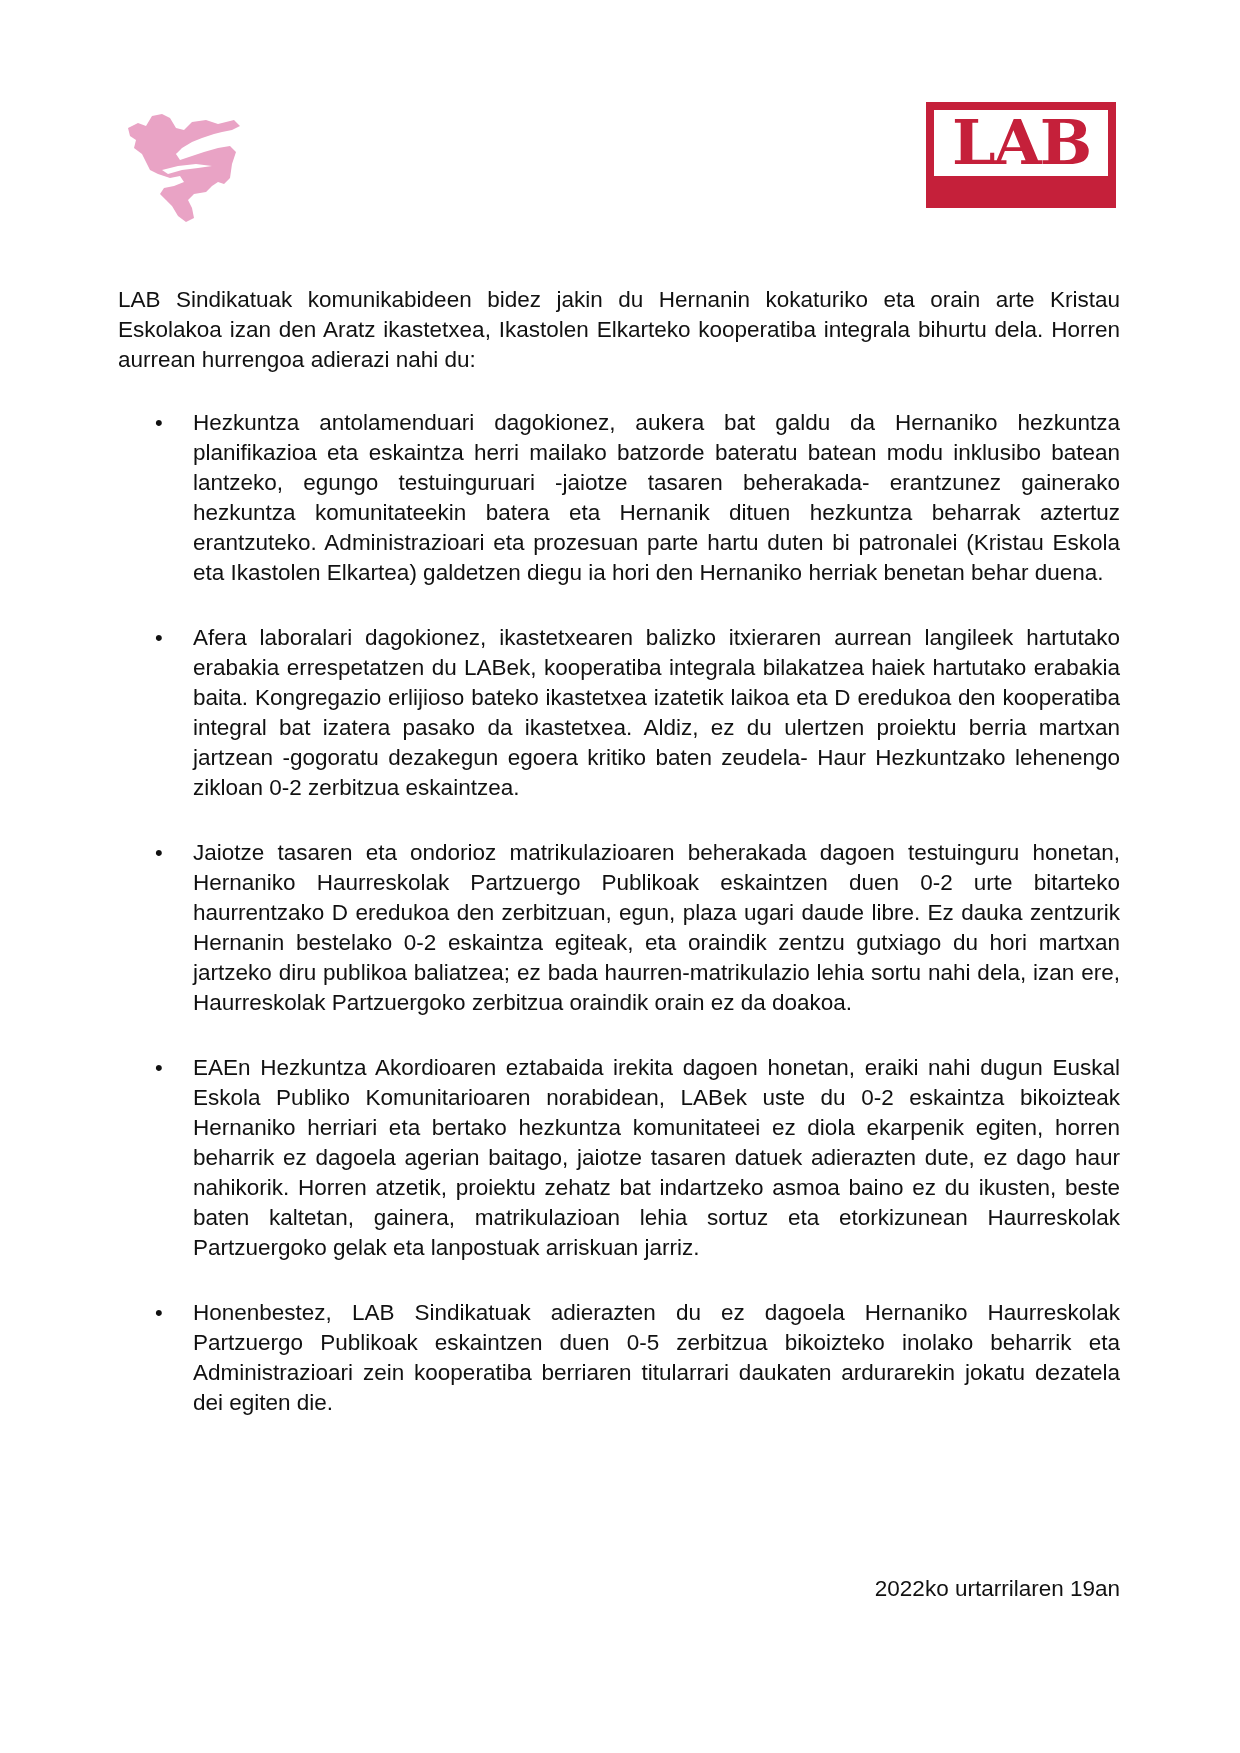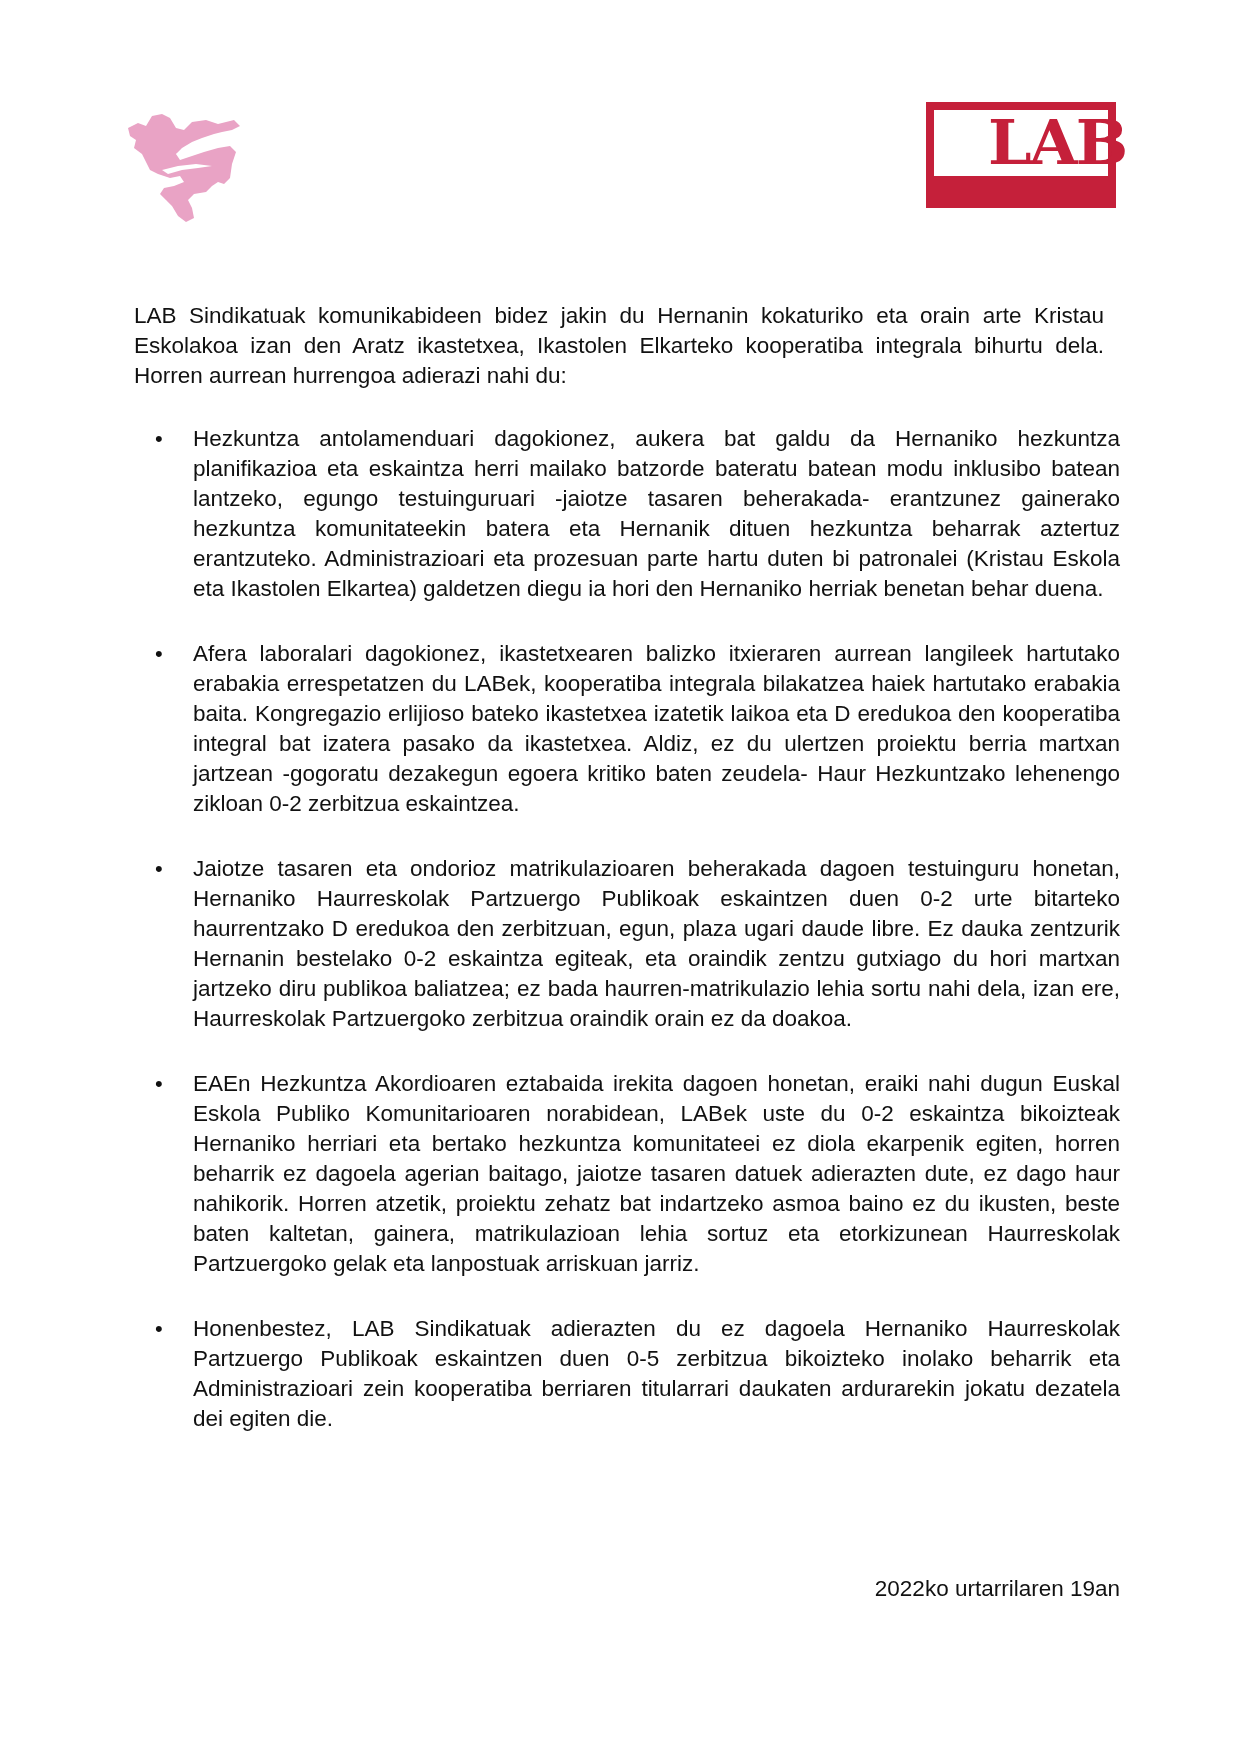--- a/index.html
+++ b/index.html
@@ -45,32 +45,31 @@
       top: 8px;
       width: 174px;
       height: 66px;
       text-align: center;
       font-family: "DejaVu Serif", "Liberation Serif", serif;
       font-weight: bold;
       font-size: 62px;
       line-height: 66px;
       letter-spacing: -2px;
       color: #c5203a;
-      padding-left: 36px;
     }
     .content {
       position: absolute;
       left: 118px;
       top: 285px;
       width: 1002px;
       font-size: 22.5px;
       line-height: 30px;
     }
     .intro {
-      margin: 16px;
+      margin: 0;
       text-align: justify;
     }
     ul.points {
       list-style: none;
       margin: 33px 0 0 0;
       padding: 0;
     }
     ul.points li {
       position: relative;
       padding-left: 75px;

